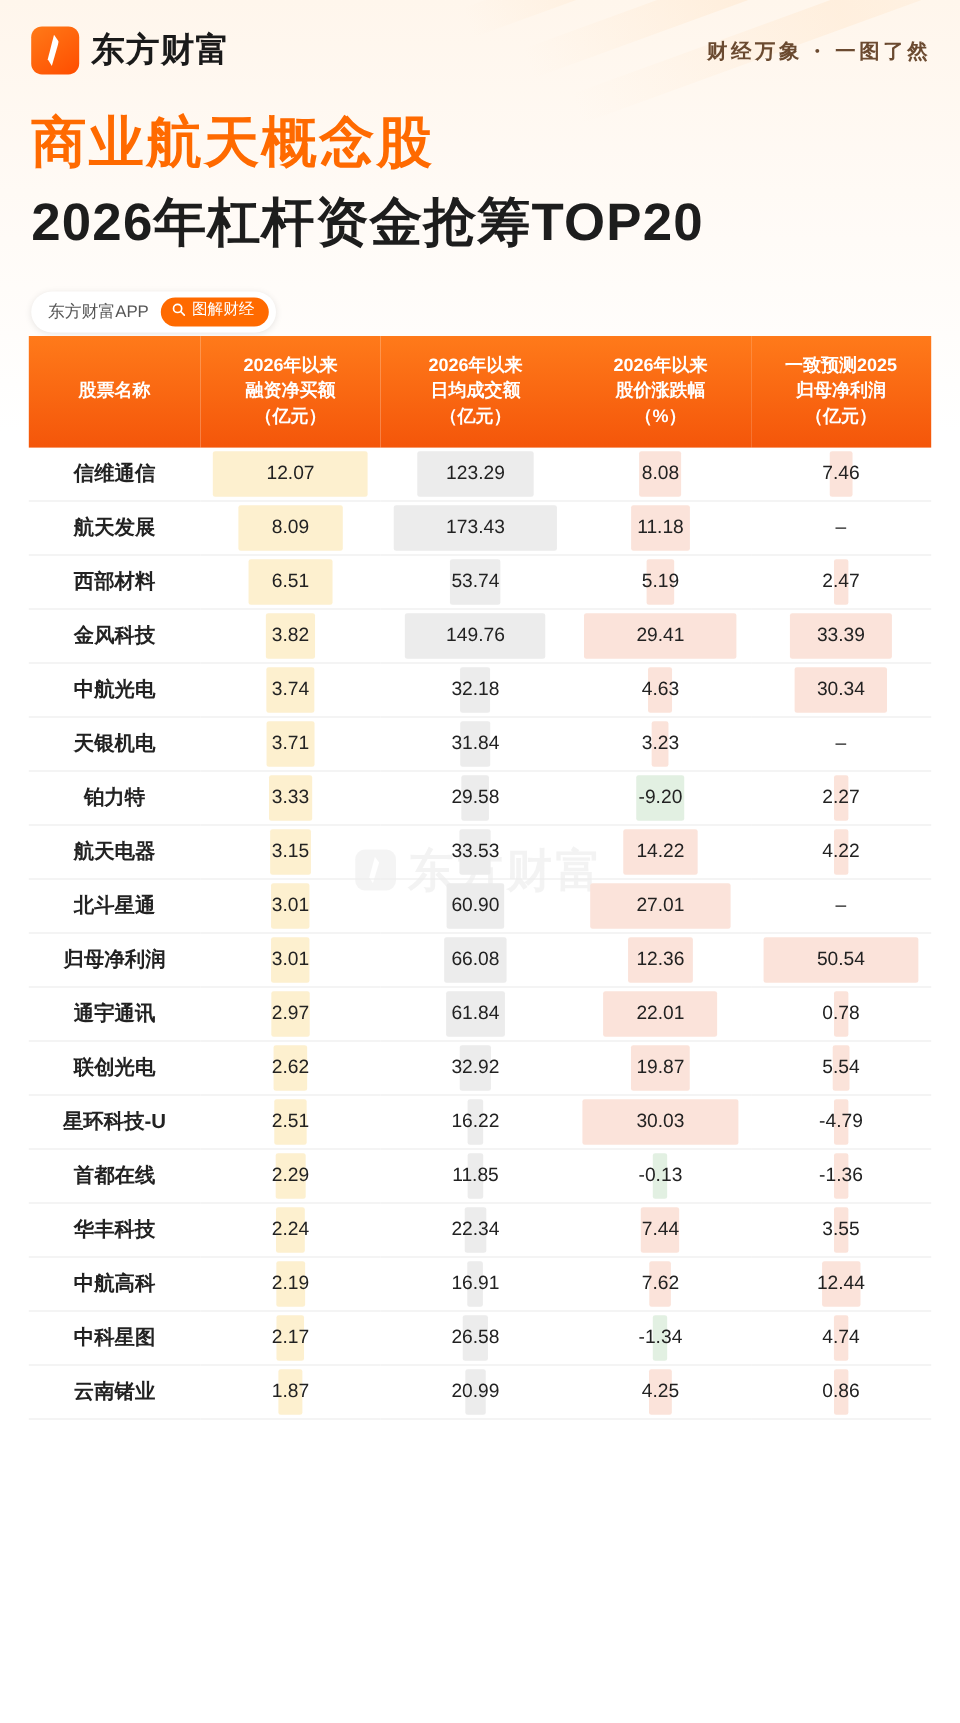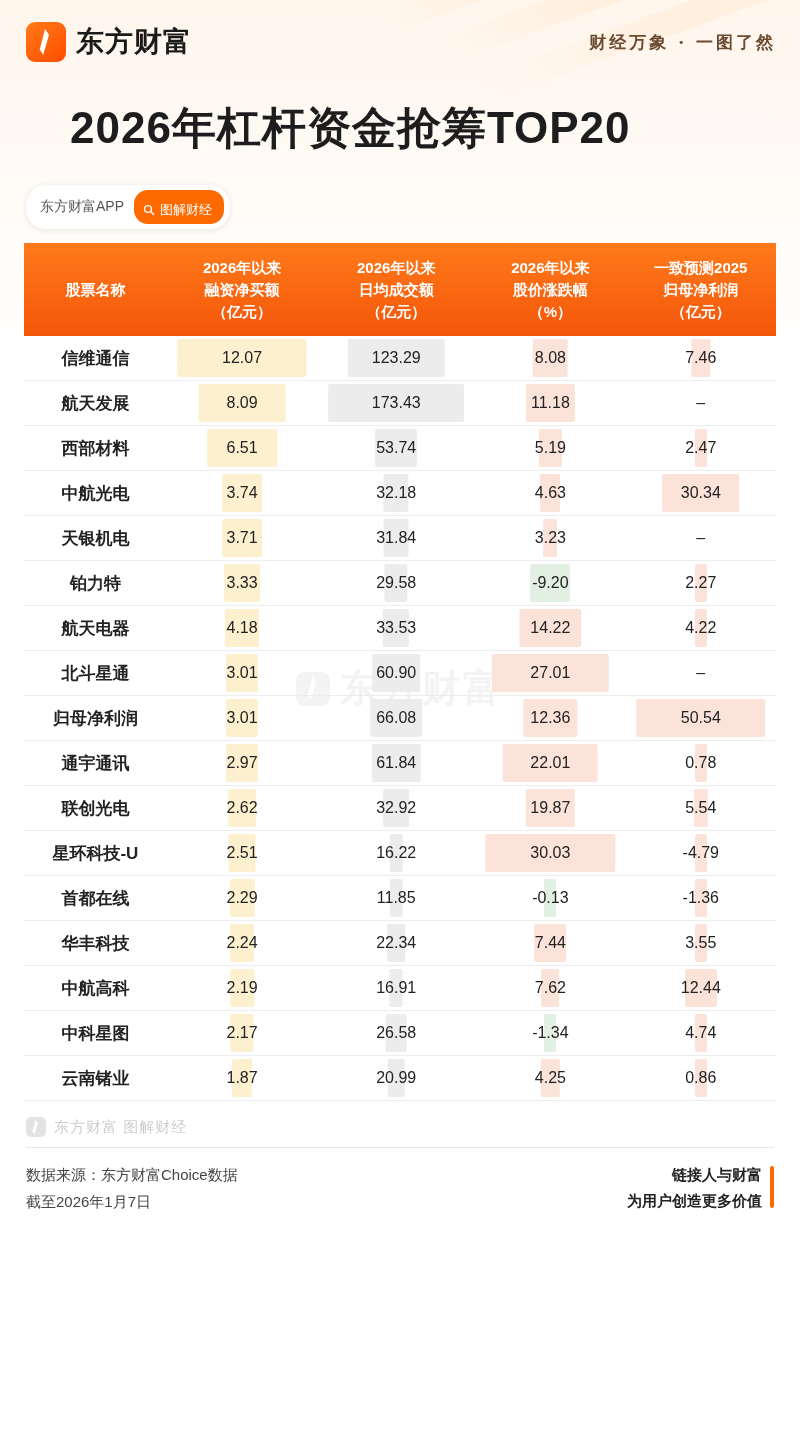--- a/index.html
+++ b/index.html
@@ -86,49 +86,48 @@
     letter-spacing: 2px;
     line-height: 1.25;
   }
   .title-sub {
     margin-top: 10px;
     font-size: 44px;
     font-weight: bold;
     color: #1d1d1d;
     letter-spacing: 1px;
     line-height: 1.25;
-    margin-left: 44px;
   }
 
   .chip-row {
     display: flex;
     align-items: center;
     gap: 0;
-    margin: 30px 26px 14px 26px;
+    margin: 30px 26px 3px 26px;
     background: #ffffff;
     border-radius: 20px;
     box-shadow: 0 1px 6px rgba(0,0,0,.10);
     width: fit-content;
     padding: 5px 6px 5px 14px;
   }
   .chip-text {
     font-size: 14px;
     color: #555;
     margin-right: 10px;
     white-space: nowrap;
   }
   .chip-pill {
     display: inline-flex;
     align-items: center;
     gap: 5px;
     background: #ff6a00;
     color: #fff;
     font-size: 13px;
     border-radius: 14px;
-    padding: 11px 12px 5px 9px;
+    padding: 1px 12px 5px 9px;
     white-space: nowrap;
   }
   .chip-pill svg { display: block; }
 
   .table-wrap {
     margin: 0 24px;
     position: relative;
   }
   .watermark {
     position: absolute;
@@ -267,20 +266,21 @@
 
   <div class="topbar">
     <div class="brand">
       <span class="brand-mark"></span>
       <span class="brand-name">东方财富</span>
     </div>
     <div class="tagline">财经万象 · 一图了然</div>
   </div>
 
   <div class="title-block">
+    <div class="title-main">商业航天概念股</div>
     <div class="title-sub">2026年杠杆资金抢筹TOP20</div>
   </div>
 
   <div class="chip-row">
     <span class="chip-text">东方财富APP</span>
     <span class="chip-pill">
       <svg width="12" height="12" viewBox="0 0 12 12">
         <circle cx="5" cy="5" r="3.4" fill="none" stroke="#fff" stroke-width="1.4"></circle>
         <line x1="7.6" y1="7.6" x2="10.6" y2="10.6" stroke="#fff" stroke-width="1.4" stroke-linecap="round"></line>
       </svg>
@@ -386,20 +386,41 @@
               <span class="bar" style="width: 14.8631%; background: rgb(251, 227, 218);"></span>
               <span class="cell">5.19</span>
             </td>
             <td>
               <span class="bar" style="width: 8%; background: rgb(251, 227, 218);"></span>
               <span class="cell">2.47</span>
             </td>
           </tr>
           <tr>
             <td class="name">
+              <span class="cell">金风科技</span>
+            </td>
+            <td>
+              <span class="bar" style="width: 27.2179%; background: rgb(253, 240, 207);"></span>
+              <span class="cell">3.82</span>
+            </td>
+            <td>
+              <span class="bar" style="width: 74.2626%; background: rgb(236, 236, 236);"></span>
+              <span class="cell">149.76</span>
+            </td>
+            <td>
+              <span class="bar" style="width: 84.2244%; background: rgb(251, 227, 218);"></span>
+              <span class="cell">29.41</span>
+            </td>
+            <td>
+              <span class="bar" style="width: 56.8172%; background: rgb(251, 227, 218);"></span>
+              <span class="cell">33.39</span>
+            </td>
+          </tr>
+          <tr>
+            <td class="name">
               <span class="cell">中航光电</span>
             </td>
             <td>
               <span class="bar" style="width: 26.6479%; background: rgb(253, 240, 207);"></span>
               <span class="cell">3.74</span>
             </td>
             <td>
               <span class="bar" style="width: 15.9573%; background: rgb(236, 236, 236);"></span>
               <span class="cell">32.18</span>
             </td>
@@ -452,21 +473,21 @@
               <span class="bar" style="width: 8%; background: rgb(251, 227, 218);"></span>
               <span class="cell">2.27</span>
             </td>
           </tr>
           <tr>
             <td class="name">
               <span class="cell">航天电器</span>
             </td>
             <td>
               <span class="bar" style="width: 22.4441%; background: rgb(253, 240, 207);"></span>
-              <span class="cell">4.18</span>
+              <span class="cell">3.15</span>
             </td>
             <td>
               <span class="bar" style="width: 16.6268%; background: rgb(236, 236, 236);"></span>
               <span class="cell">33.53</span>
             </td>
             <td>
               <span class="bar" style="width: 40.7233%; background: rgb(251, 227, 218);"></span>
               <span class="cell">14.22</span>
             </td>
             <td>
@@ -680,30 +701,13 @@
             </td>
             <td>
               <span class="bar" style="width: 8%; background: rgb(251, 227, 218);"></span>
               <span class="cell">0.86</span>
             </td>
           </tr>
         </tbody>
     </table>
   </div>
 
-  <div class="footer">
-    <div class="footer-brand">
-      <span class="fb-mark"></span>
-      <span class="fb-text">东方财富 图解财经</span>
-    </div>
-    <div class="footer-rule"></div>
-    <div class="footer-row">
-      <div class="source">
-        <div>数据来源：东方财富Choice数据</div>
-        <div>截至2026年1月7日</div>
-      </div>
-      <div class="slogan">
-        <div>链接人与财富</div>
-        <div>为用户创造更多价值</div>
-      </div>
-    </div>
-  </div>
 </div>
 
 </body></html>

